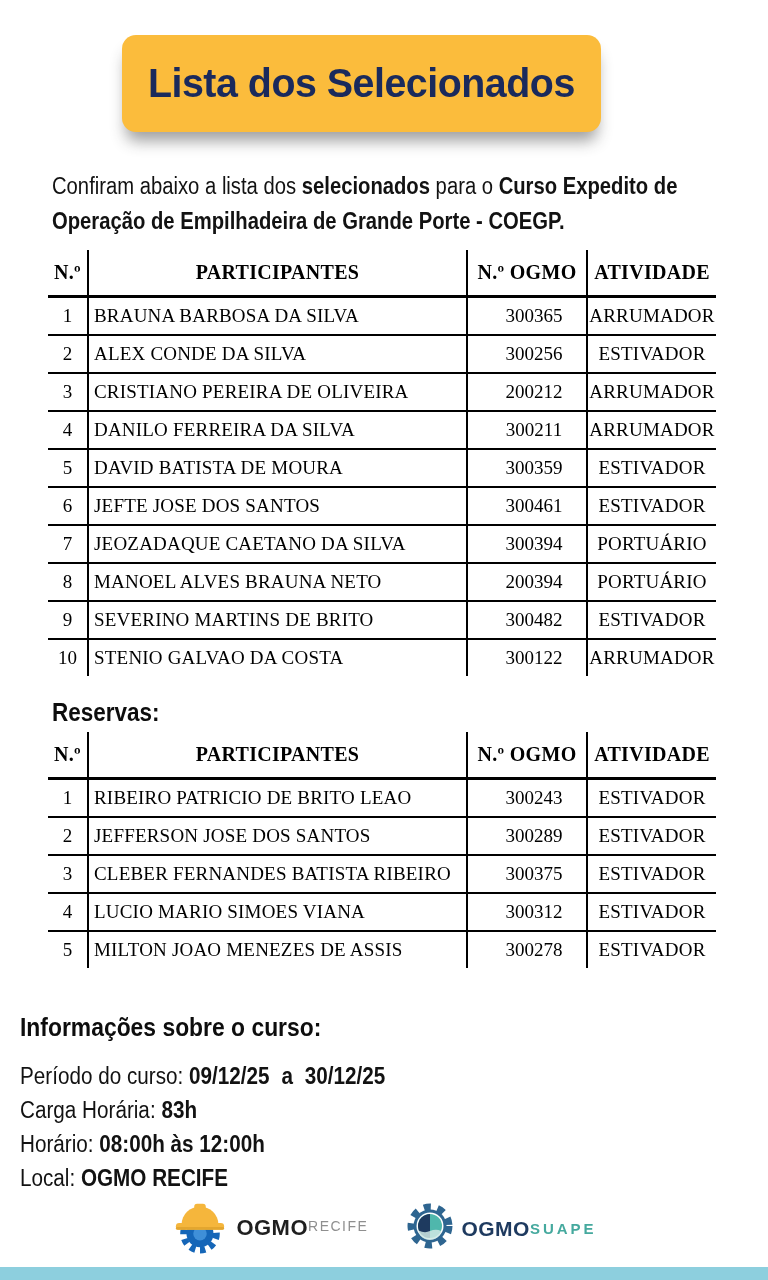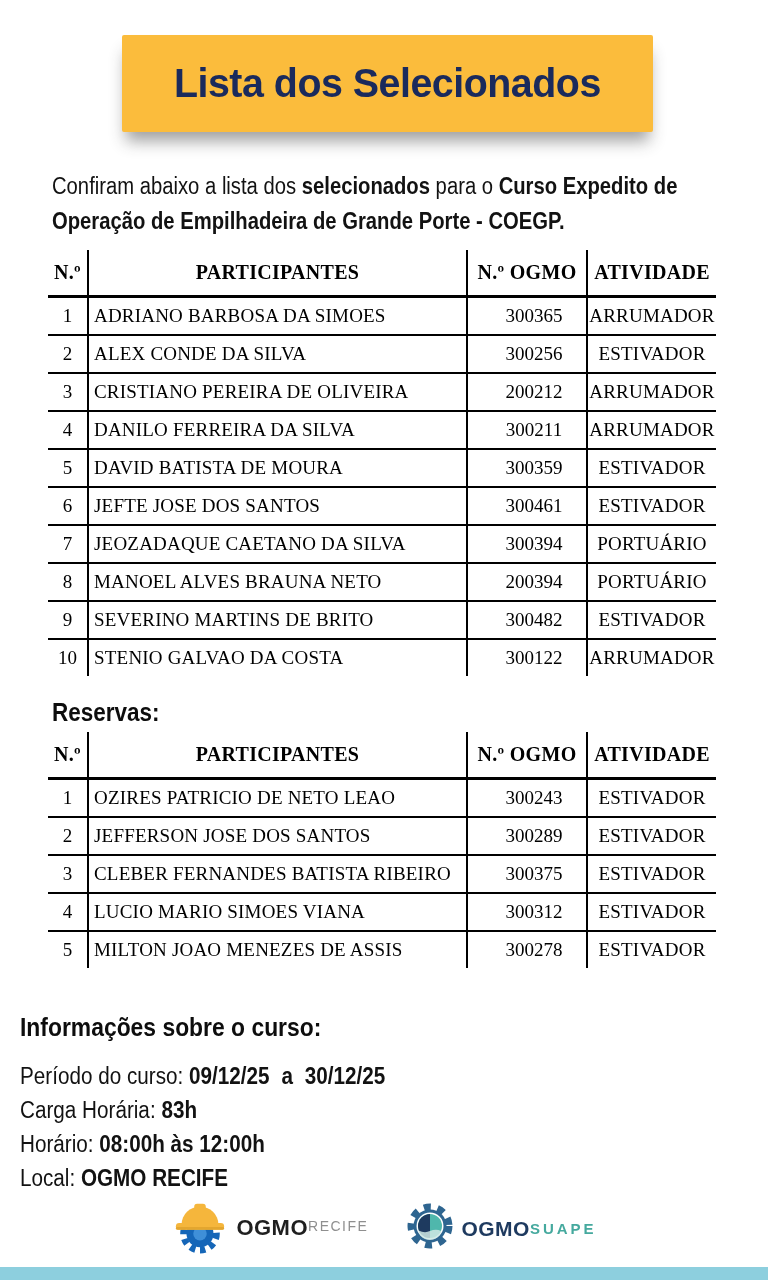--- a/index.html
+++ b/index.html
@@ -3,22 +3,22 @@
 <meta charset="utf-8">
 <style>
   html,body{margin:0;padding:0;background:#e9e9e9;}
   .page{
     position:relative;width:768px;height:1280px;margin:0 auto;
     background:#ffffff;overflow:hidden;
     font-family:"Liberation Sans",sans-serif;color:#111;
   }
   
   .banner{
-    position:absolute;left:122px;top:35px;width:531px;height:97px;
-    background:#FBBC3C;border-radius:2px;
+    position:absolute;left:122px;top:35px;width:479px;height:97px;
+    background:#FBBC3C;border-radius:14px;
     display:flex;align-items:center;justify-content:center;
     box-shadow:0 13px 15px -4px rgba(45,45,45,.45);
   }
   .banner h1{
     margin:0;font-size:41px;font-weight:bold;color:#1A2A5C;
     letter-spacing:-0.5px;transform:scaleX(.96);white-space:nowrap;
   }
   
   .intro{
     position:absolute;left:52px;top:169px;width:700px;
@@ -111,21 +111,21 @@
       <tr>
         <th>N.º</th>
         <th>PARTICIPANTES</th>
         <th>N.º OGMO</th>
         <th>ATIVIDADE</th>
       </tr>
     </thead>
     <tbody>
         <tr>
           <td>1</td>
-          <td>ADRIANO BARBOSA DA SIMOES</td>
+          <td>BRAUNA BARBOSA DA SILVA</td>
           <td>300365</td>
           <td>ARRUMADOR</td>
         </tr>
         <tr>
           <td>2</td>
           <td>ALEX CONDE DA SILVA</td>
           <td>300256</td>
           <td>ESTIVADOR</td>
         </tr>
         <tr>
@@ -192,21 +192,21 @@
       <tr>
         <th>N.º</th>
         <th>PARTICIPANTES</th>
         <th>N.º OGMO</th>
         <th>ATIVIDADE</th>
       </tr>
     </thead>
     <tbody>
         <tr>
           <td>1</td>
-          <td>OZIRES PATRICIO DE NETO LEAO</td>
+          <td>RIBEIRO PATRICIO DE BRITO LEAO</td>
           <td>300243</td>
           <td>ESTIVADOR</td>
         </tr>
         <tr>
           <td>2</td>
           <td>JEFFERSON JOSE DOS SANTOS</td>
           <td>300289</td>
           <td>ESTIVADOR</td>
         </tr>
         <tr>

